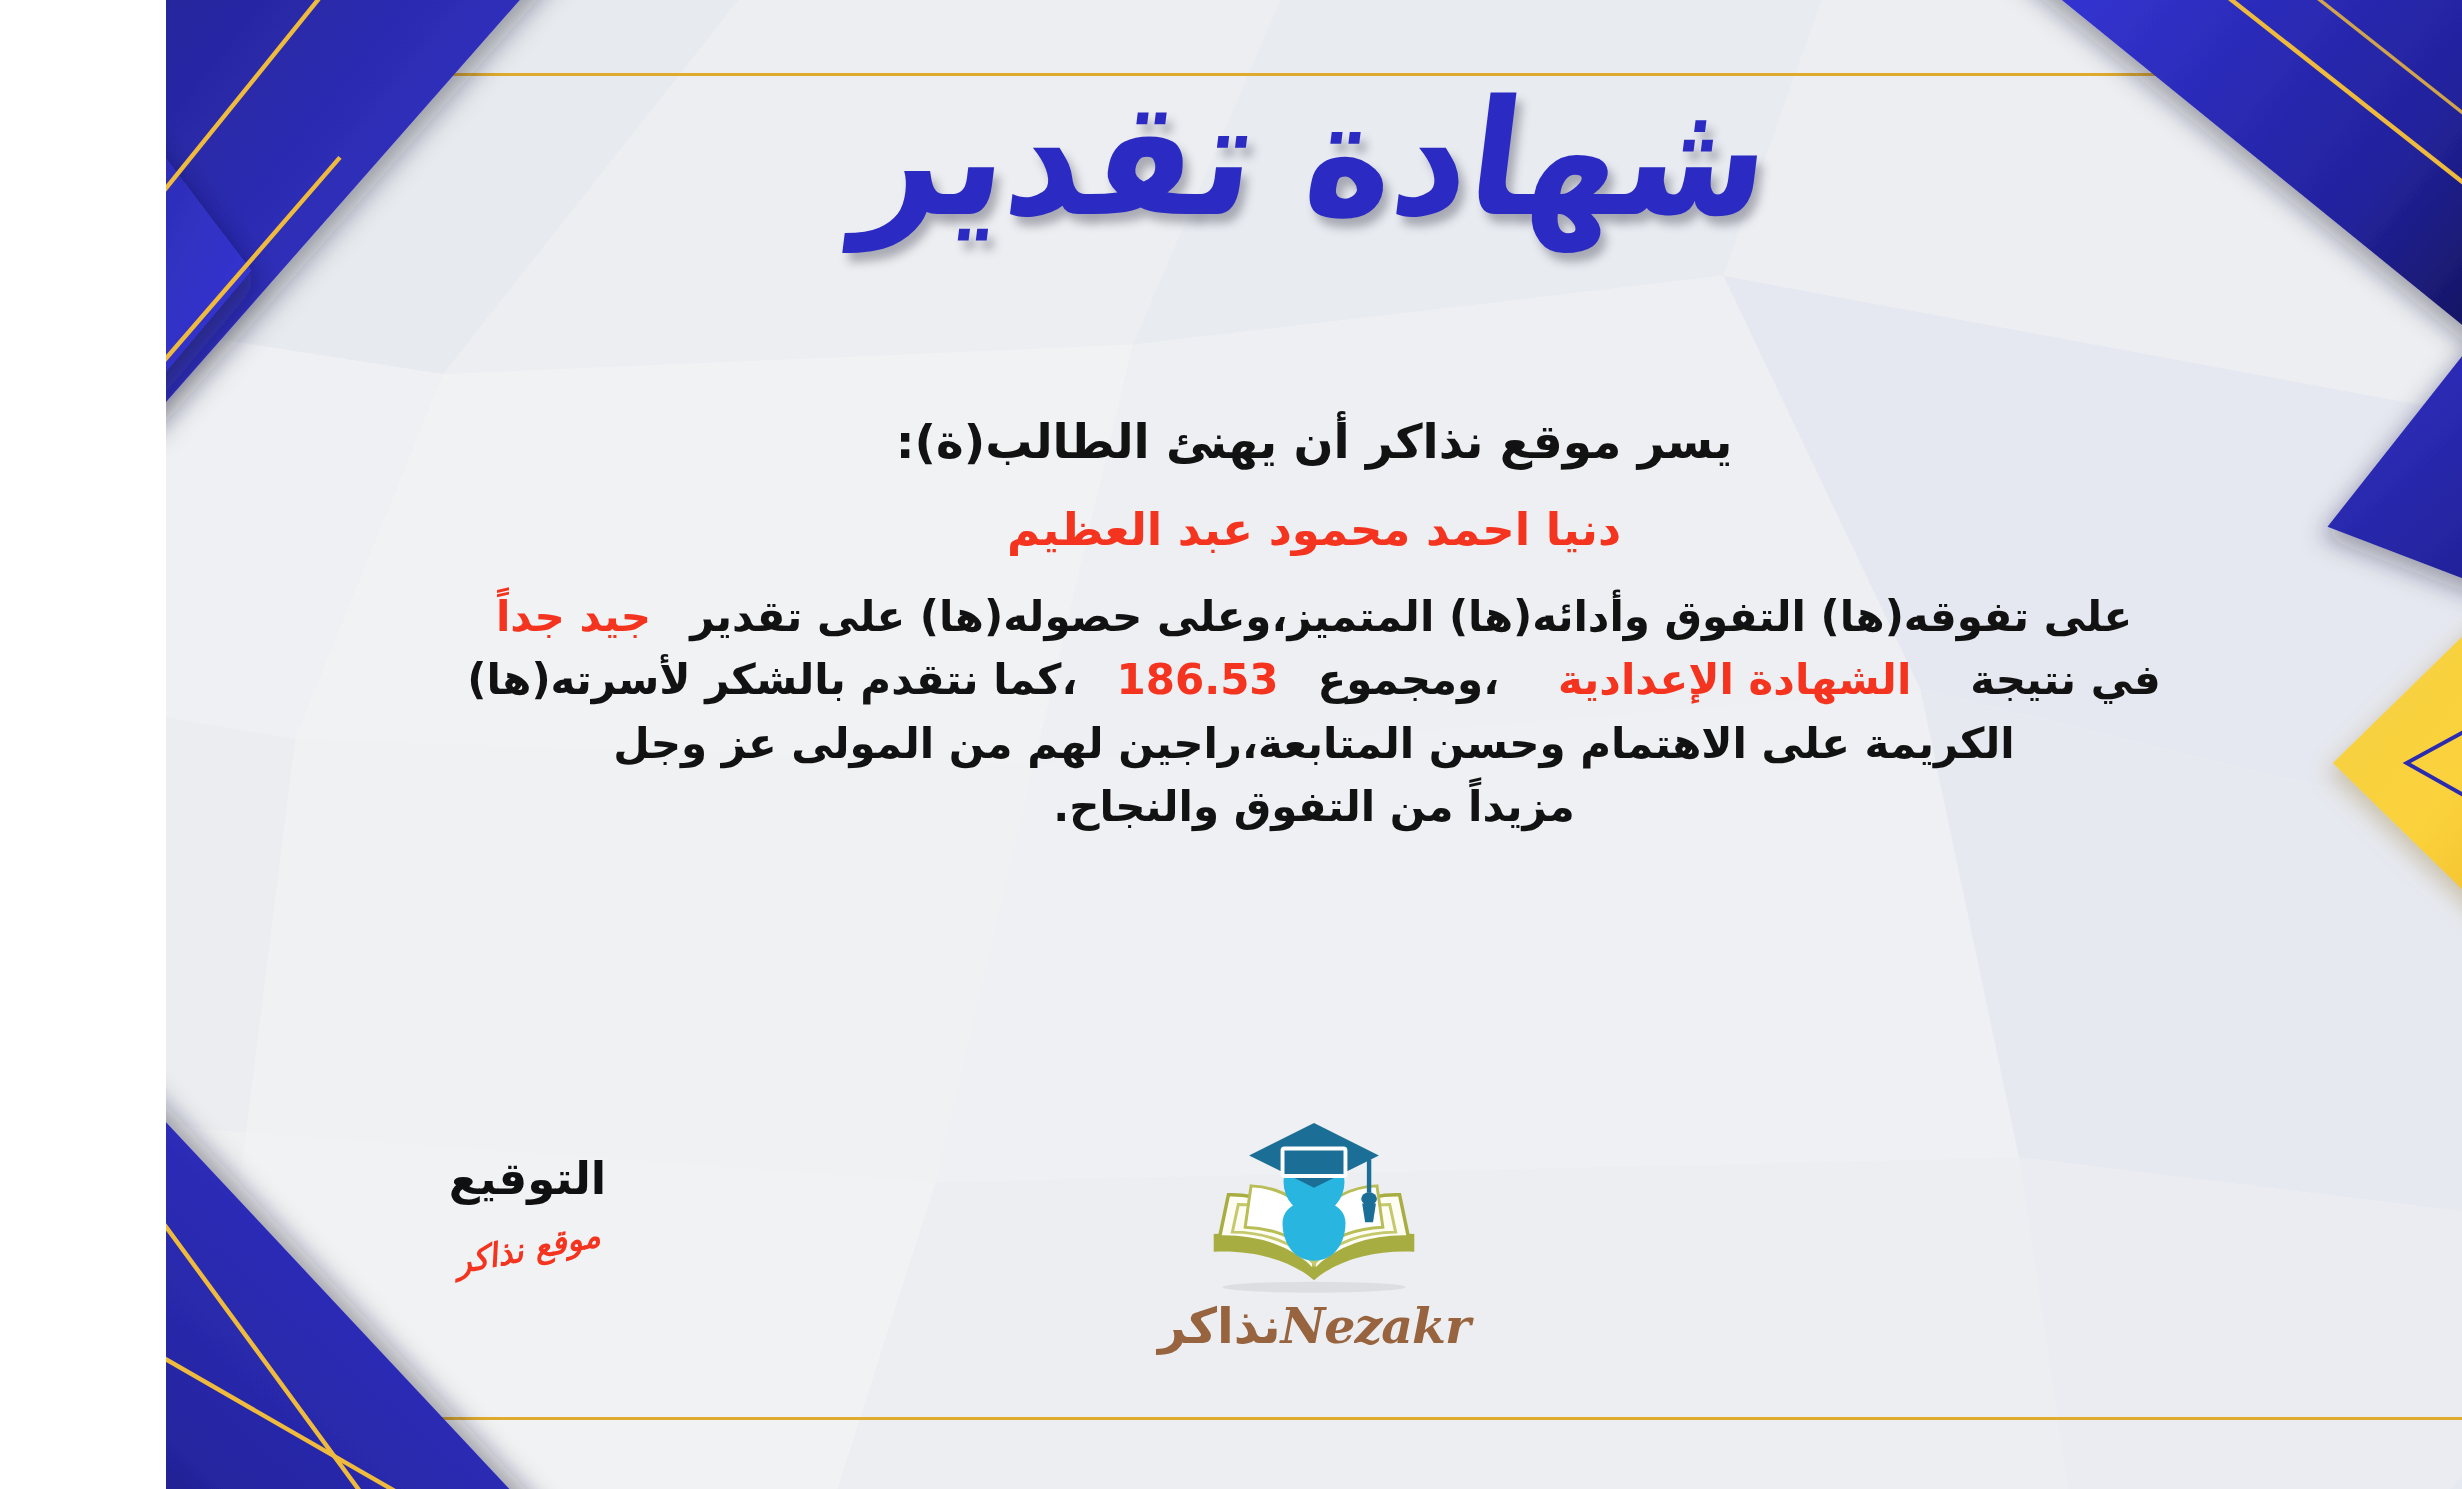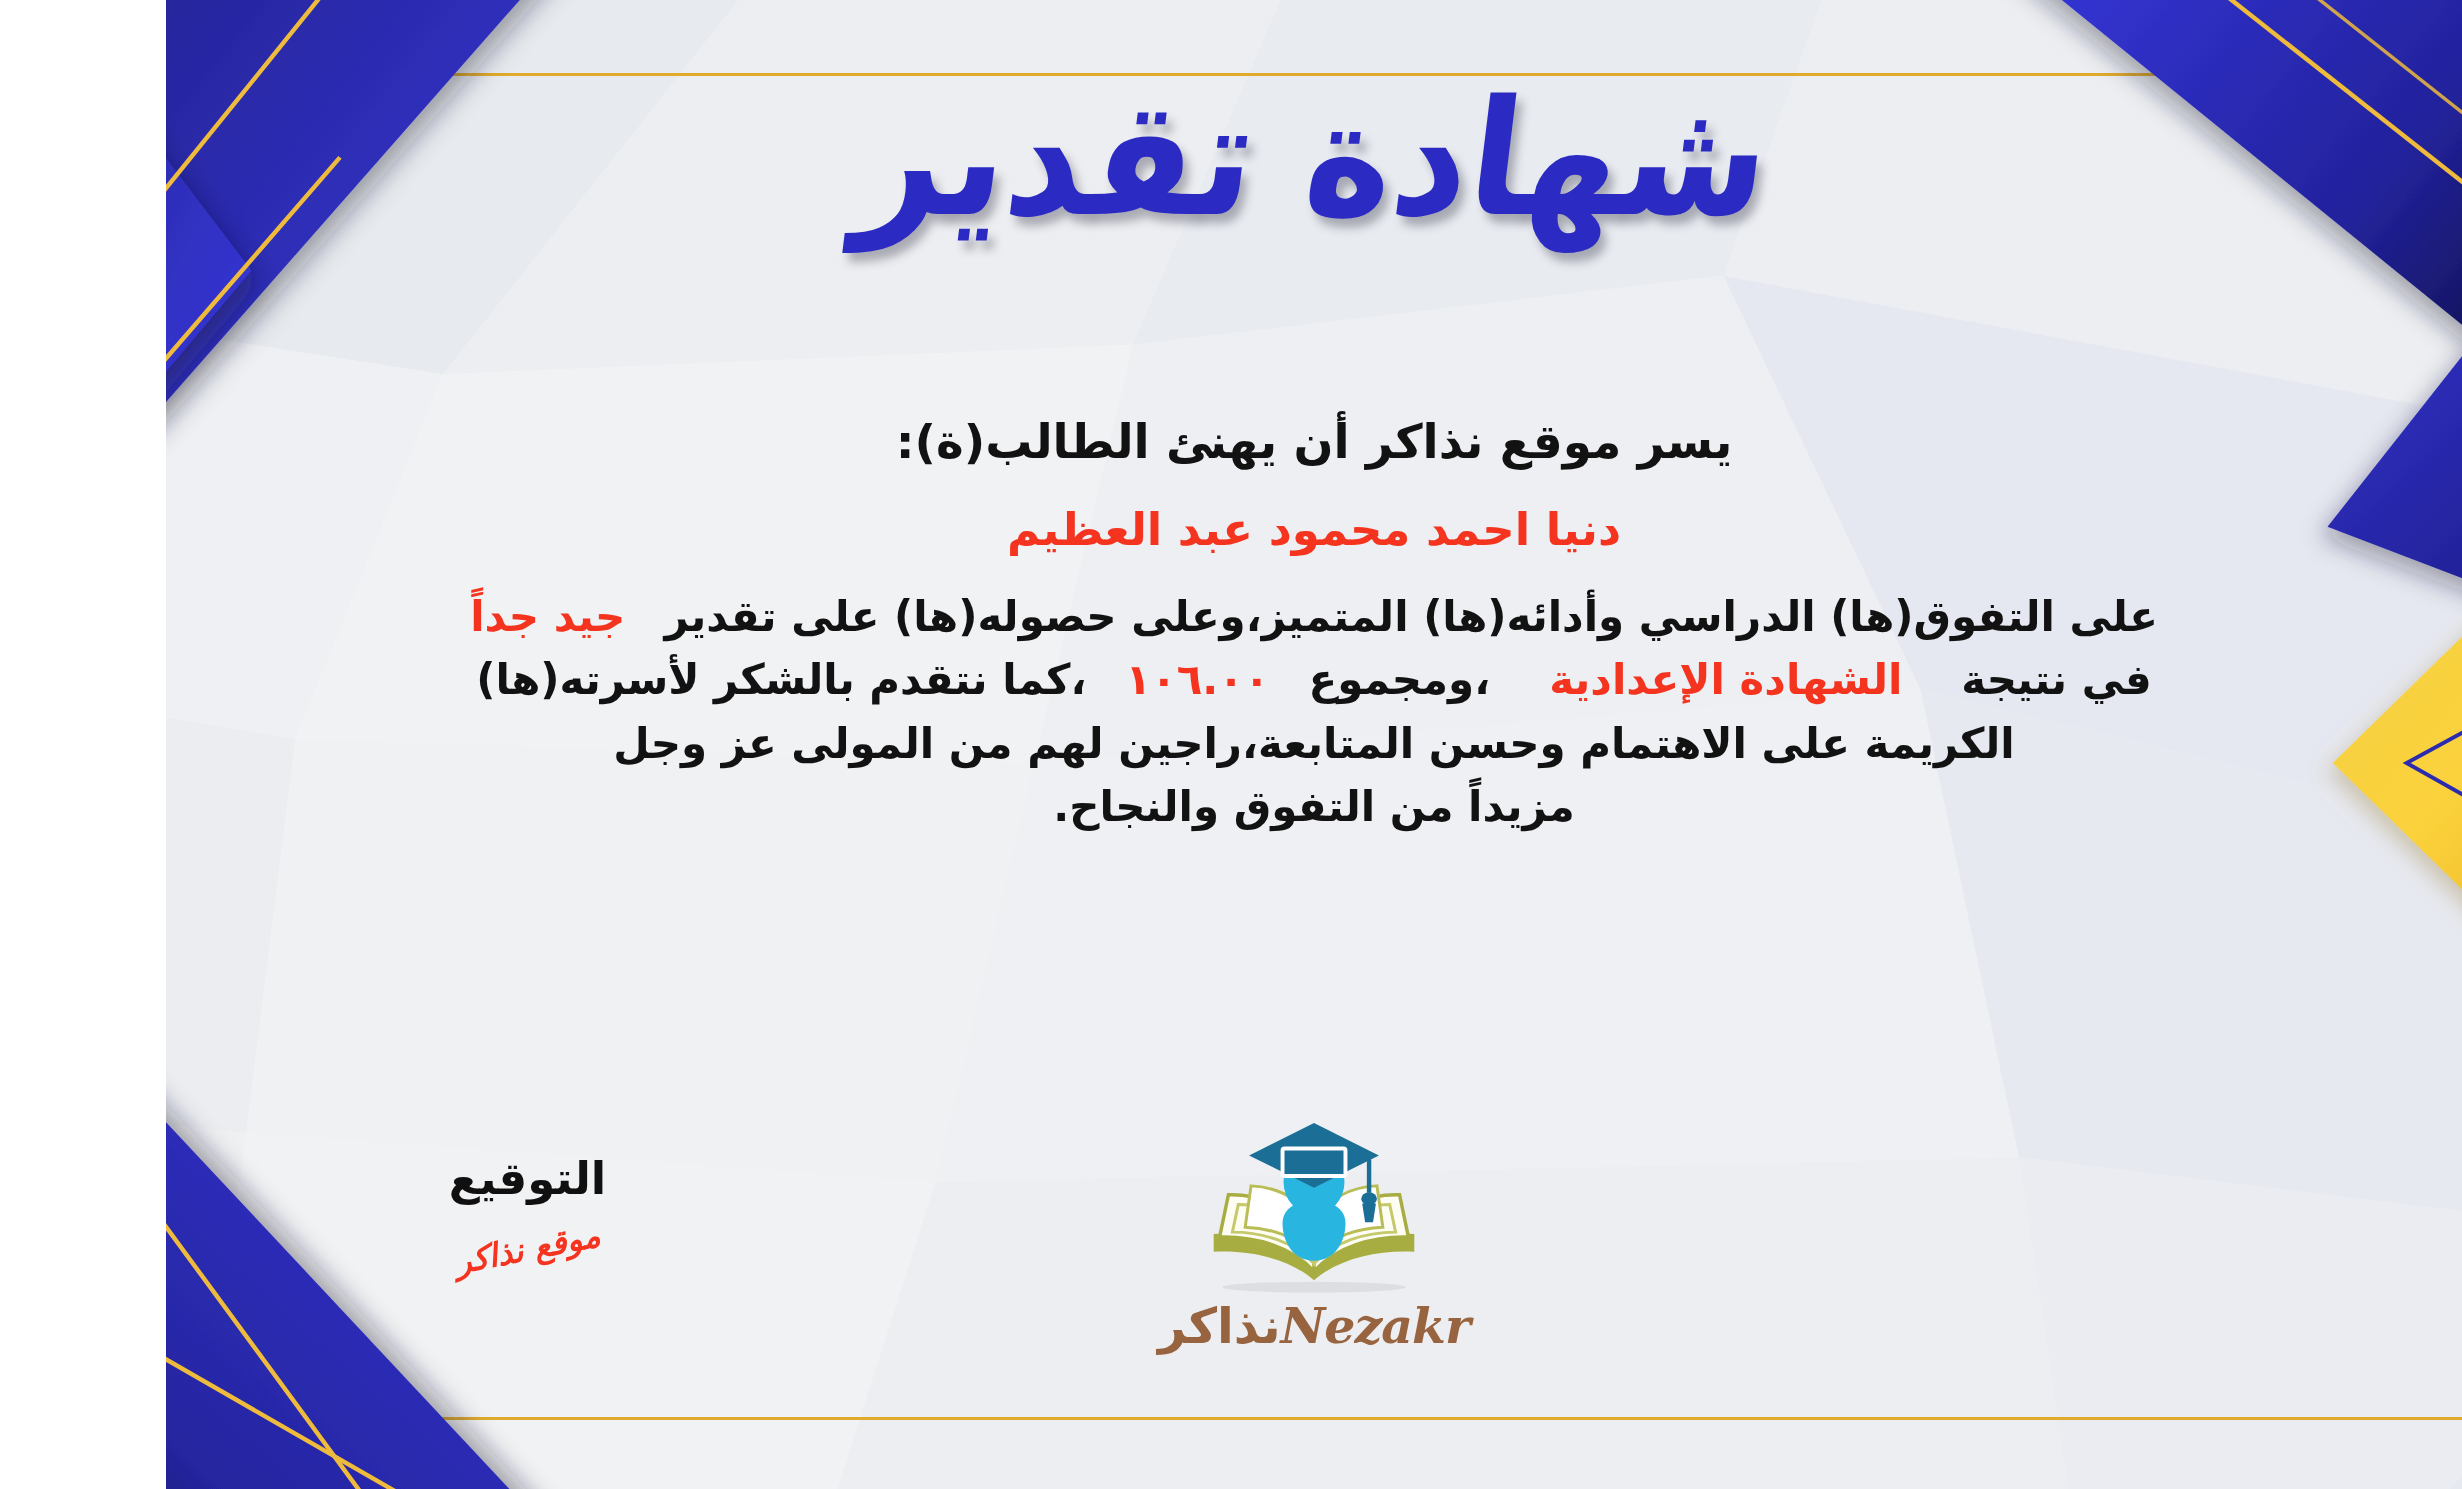--- a/index.html
+++ b/index.html
@@ -240,25 +240,25 @@
     <span id="title-text">شهادة تقدير</span>
   </div>
 
   <div id="body-block">
 
     <div class="ln" id="greeting-line">يسر موقع نذاكر أن يهنئ الطالب(ة):</div>
 
     <div class="ln" id="student-name">دنيا احمد محمود عبد العظيم</div>
 
     <div class="ln para-line" id="para-line-1">
-      <span>على التفوق(ها) الدراسي وأدائه(ها) المتميز،وعلى حصوله(ها) على تقدير</span><span class="sp-md"></span><span class="hl">جيد جداً</span>
+      <span>على تفوقه(ها) التفوق وأدائه(ها) المتميز،وعلى حصوله(ها) على تقدير</span><span class="sp-md"></span><span class="hl">جيد جداً</span>
     </div>
 
     <div class="ln para-line" id="para-line-2">
-      <span>في نتيجة</span><span class="sp-lg"></span><span class="hl">الشهادة الإعدادية</span><span class="sp-lg"></span><span>،ومجموع</span><span class="sp-md"></span><span class="hl">١٠٦.٠٠</span><span class="sp-md"></span><span>،كما نتقدم بالشكر لأسرته(ها)</span>
+      <span>في نتيجة</span><span class="sp-lg"></span><span class="hl">الشهادة الإعدادية</span><span class="sp-lg"></span><span>،ومجموع</span><span class="sp-md"></span><span class="hl">186.53</span><span class="sp-md"></span><span>،كما نتقدم بالشكر لأسرته(ها)</span>
     </div>
 
     <div class="ln para-line" id="para-line-3">الكريمة على الاهتمام وحسن المتابعة،راجين لهم من المولى عز وجل</div>
 
     <div class="ln para-line" id="para-line-4">مزيداً من التفوق والنجاح.</div>
   </div>
 
   <div id="signature-block">
     <div id="signature-label">التوقيع</div>
     <div id="signature-mark">موقع نذاكر</div>

